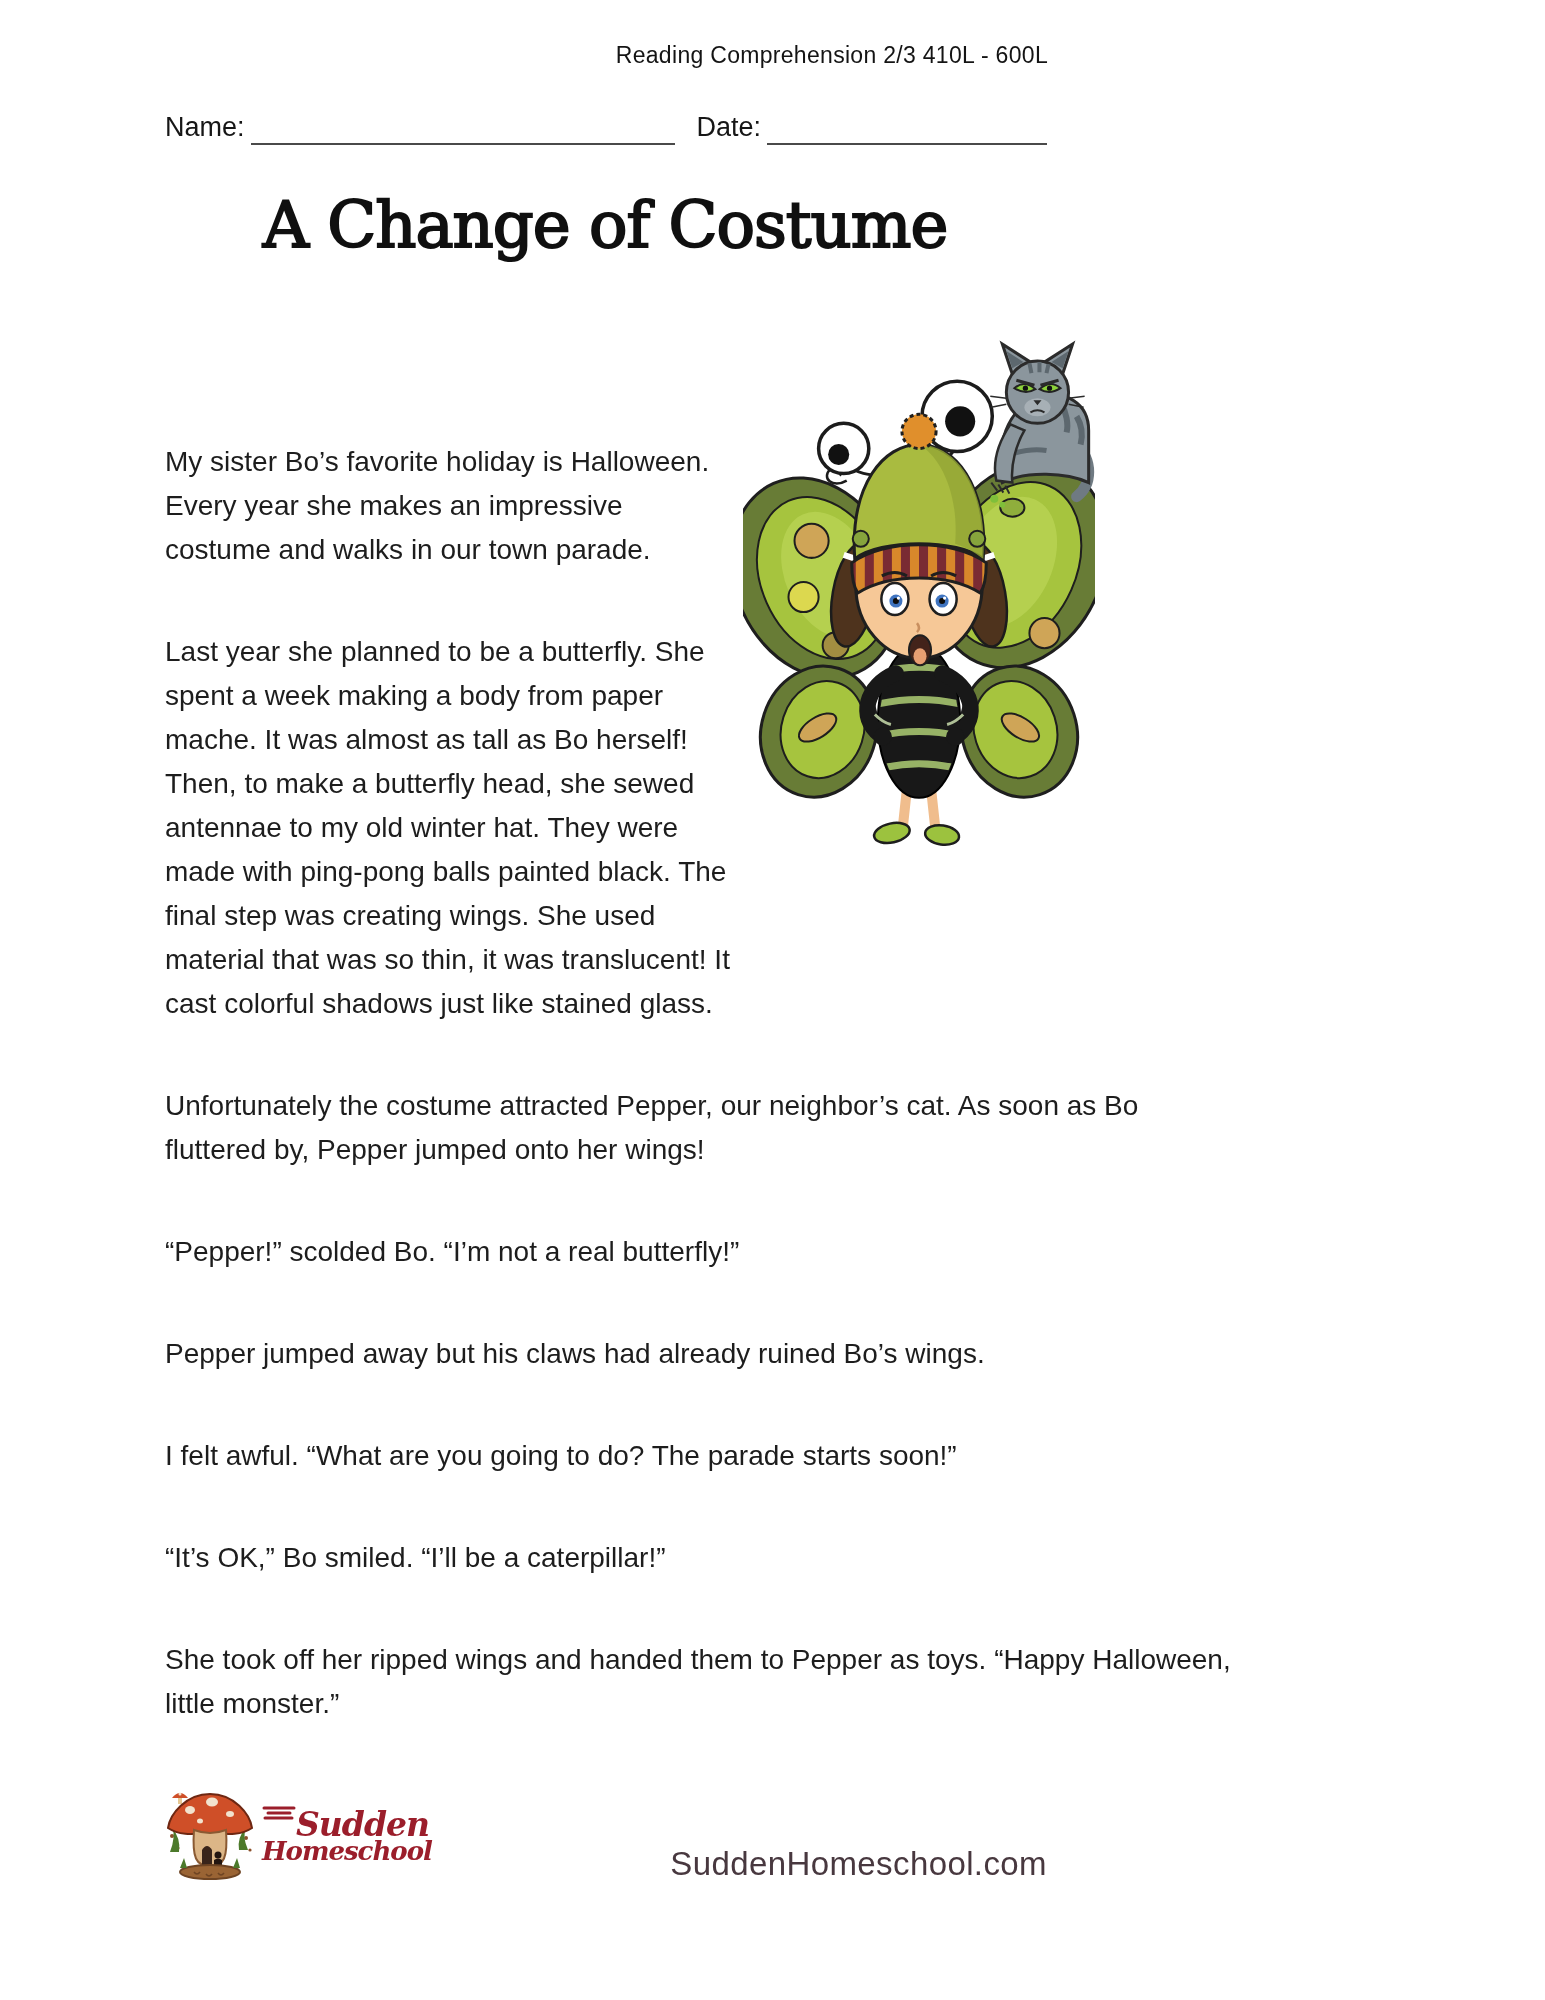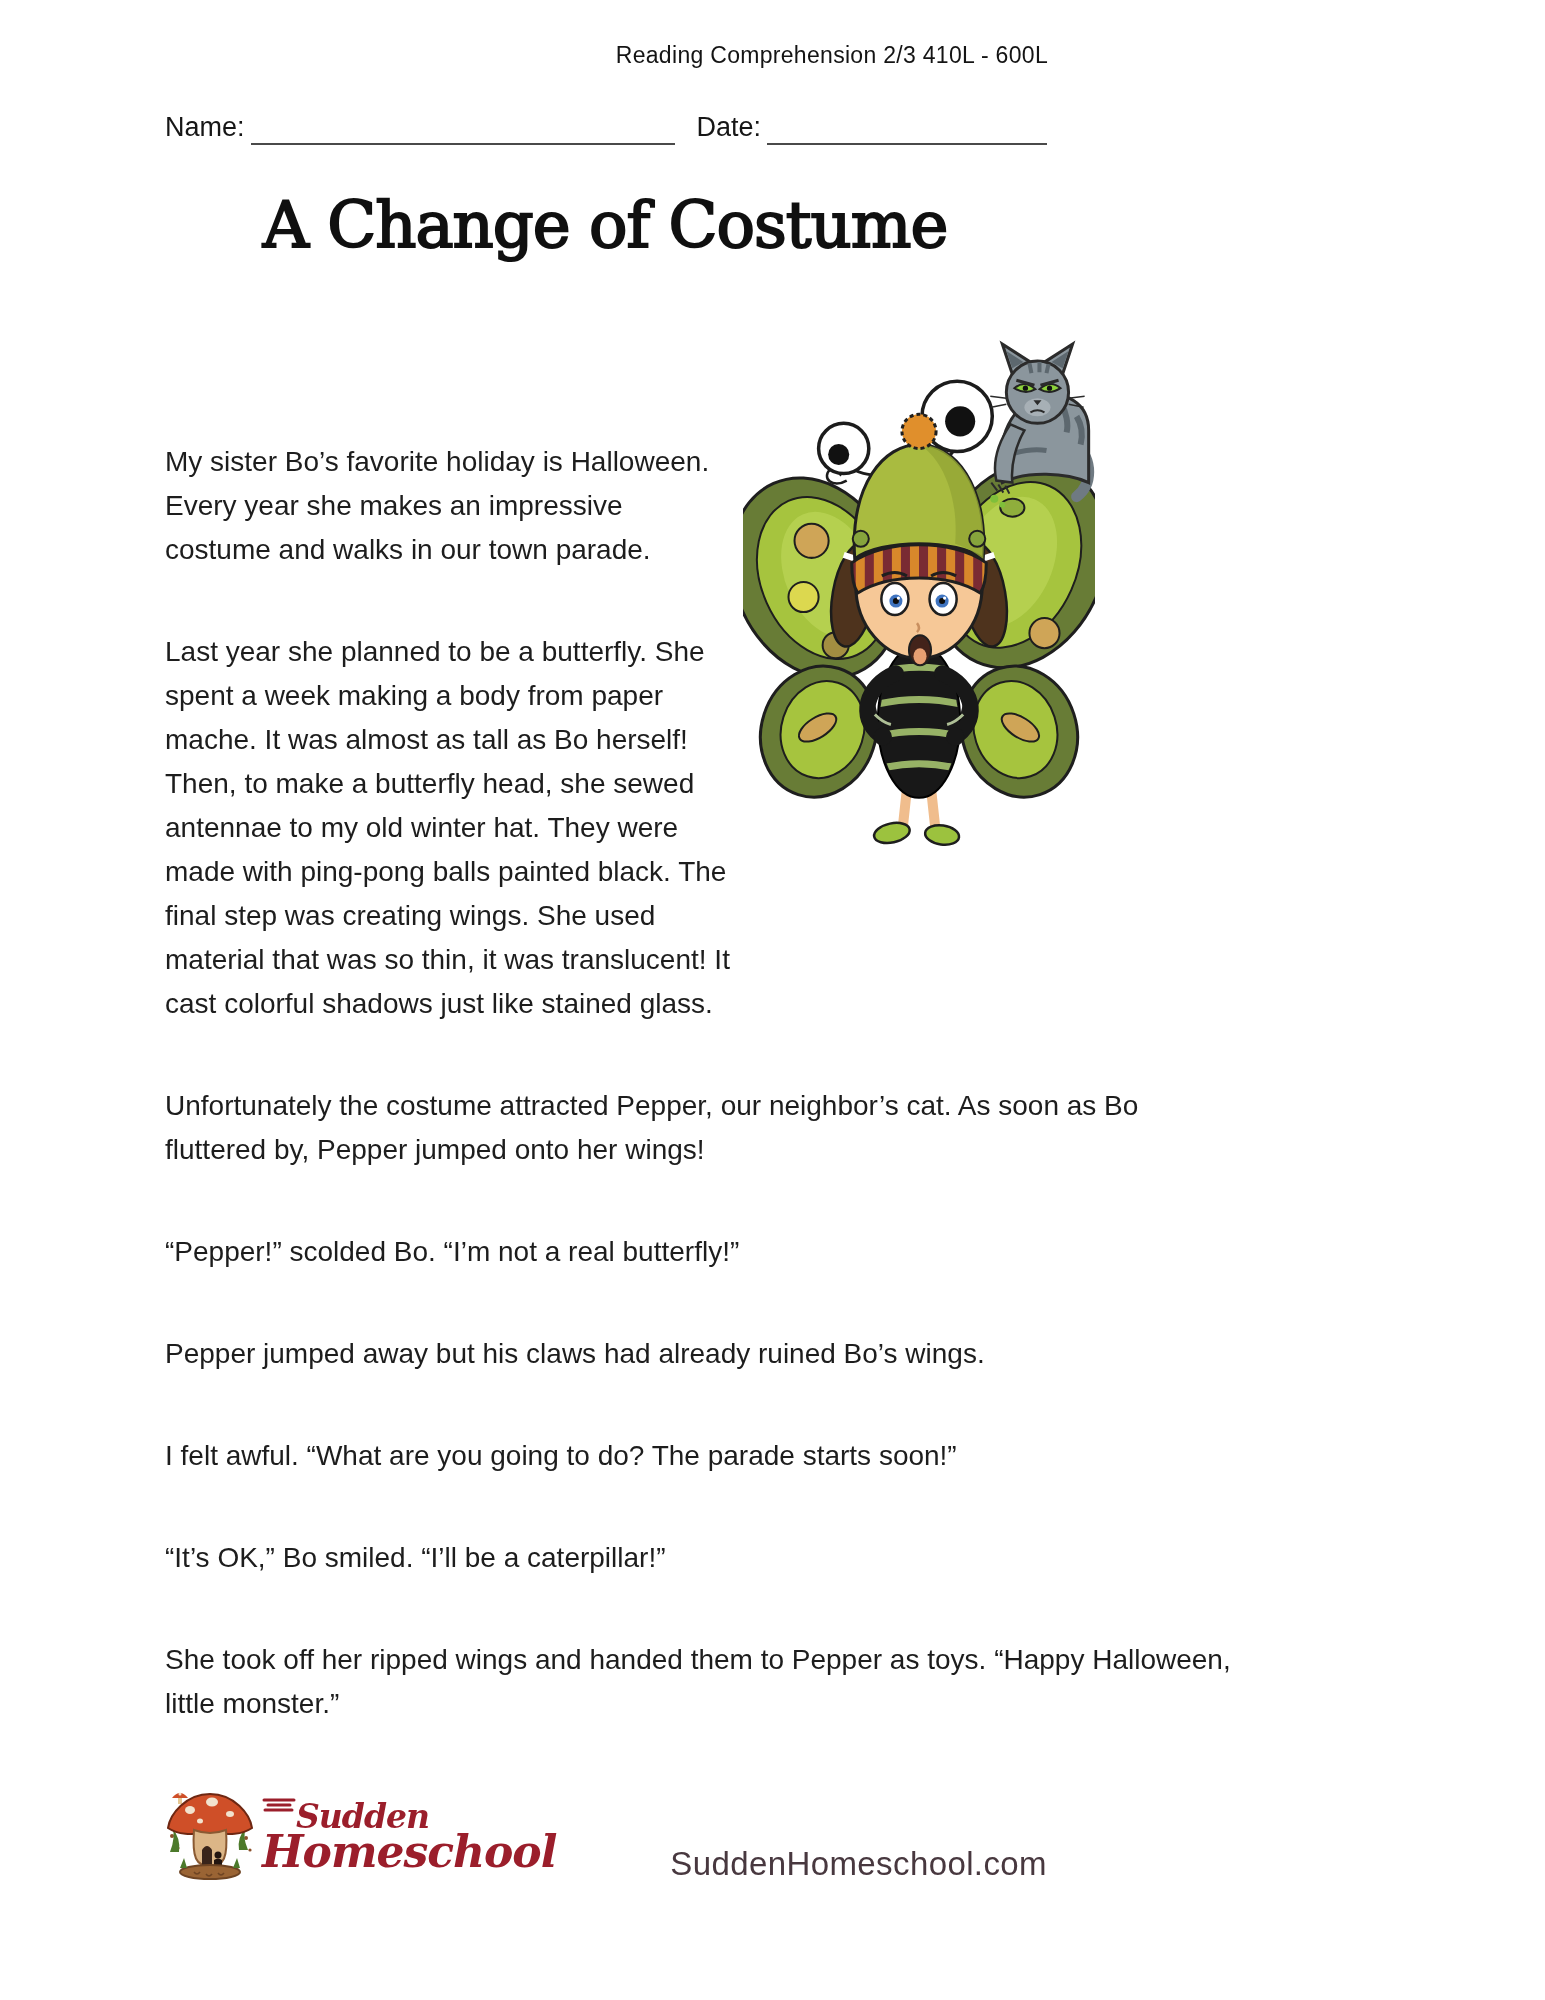--- a/index.html
+++ b/index.html
@@ -35,21 +35,21 @@
   .illustration{position:absolute;left:578px;top:-100px;width:352px;height:517px;}
   .footer-logo{position:absolute;left:160px;top:1788px;display:flex;align-items:center;}
   .logo-text{margin-left:2px;}
   .logo-line1{display:flex;align-items:flex-start;gap:0;}
   .logo-line1 span{
     font-family:"DejaVu Serif",serif;font-style:italic;font-weight:bold;
     font-size:33px;color:#9b1e2b;letter-spacing:-1px;
   }
   .logo-line2{
     font-family:"DejaVu Serif",serif;font-style:italic;font-weight:bold;
-    font-size:44px;line-height:0.9;color:#9b1e2b;letter-spacing:-1px;margin-top:-4px;
+    font-size:26px;line-height:0.9;color:#9b1e2b;letter-spacing:-1px;margin-top:-4px;
   }
   .website{
     position:absolute;top:1845px;right:498px;font-size:33px;color:#48383f;letter-spacing:0.4px;
   }
 </style>
 </head>
 <body>
 
 <div class="page">
 

